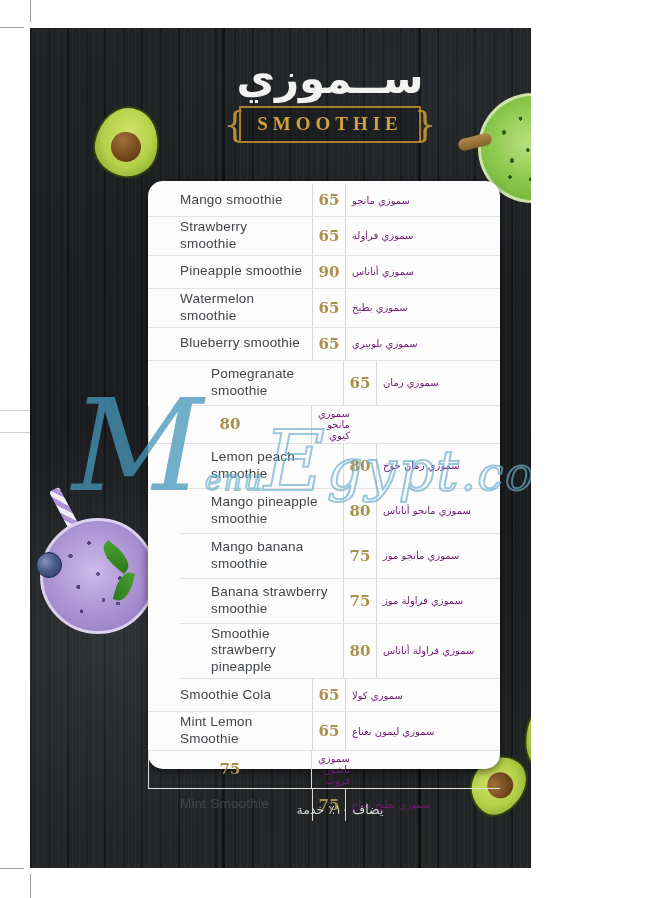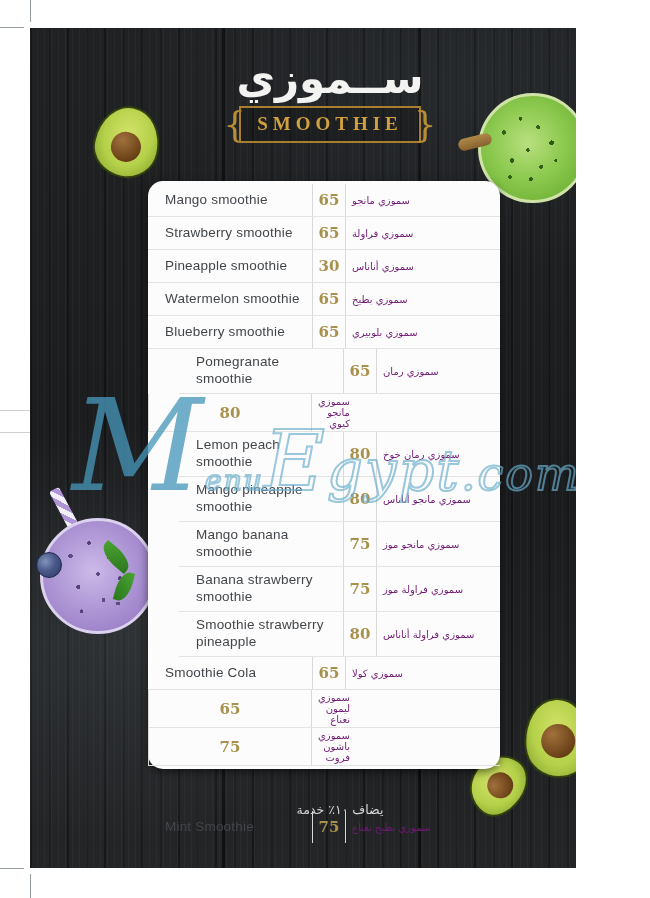--- a/index.html
+++ b/index.html
@@ -1,16 +1,16 @@
 <!DOCTYPE html>
 <html><head>
 <meta charset="utf-8">
 <style>
   html,body{margin:0;padding:0;background:#ffffff;}
-  .page{position:relative;width:576px;height:898px;background:#ffffff;overflow:hidden;
+  .page{position:relative;width:531px;height:898px;background:#ffffff;overflow:hidden;
         font-family:"Liberation Sans",sans-serif;}
 
   
   .mark{position:absolute;background:#969da1;}
   .foldline{position:absolute;background:#cdd1d2;height:1px;}
 
   
   .photo{position:absolute;left:30px;top:28px;width:590px;height:840px;z-index:1;
     background:
       radial-gradient(ellipse 420px 300px at 16% 72%, rgba(125,132,138,0.20), transparent 70%),
@@ -78,22 +78,22 @@
   .leaf{position:absolute;border-radius:0 70% 0 70%;
     background:linear-gradient(135deg,#4aa332,#2b771d);}
 
   
   .card{position:absolute;left:148px;top:181px;width:352px;height:588px;z-index:3;
     background:#fcfcfc;border-radius:15px;box-shadow:0 3px 8px rgba(0,0,0,0.5);
     padding:3px 0 1px;box-sizing:border-box;}
   .menu-row{display:grid;grid-template-columns:164px 34px 1fr;min-height:32px;
     border-bottom:1px solid #e3e3e2;}
   .menu-row.tall{min-height:44px;margin-left:31px;}
-  .menu-rows .menu-row:last-child{border-bottom:none;margin-top:45px;}
-  .cell-en{display:flex;align-items:center;padding:2px 8px 2px 17px;
+  .menu-rows .menu-row:last-child{border-bottom:none;}
+  .cell-en{display:flex;align-items:center;padding:2px 8px 2px 32px;
     font-size:13.5px;line-height:1.25;color:#42464a;letter-spacing:0.2px;}
   .cell-price{display:flex;align-items:center;justify-content:center;align-self:stretch;
     border-left:1px solid #d8d8d7;border-right:1px solid #d8d8d7;
     font-family:"DejaVu Serif",serif;font-weight:bold;font-size:15px;color:#a8914d;}
   .cell-ar{display:flex;align-items:center;justify-content:flex-end;padding:2px 14px 2px 6px;
     direction:rtl;font-family:"DejaVu Sans",sans-serif;font-size:10px;color:#701a75;}
 
   
   .watermark{position:absolute;left:72px;top:382px;z-index:5;pointer-events:none;
     display:flex;align-items:baseline;white-space:nowrap;opacity:0.85;
@@ -176,21 +176,21 @@
         </div>
 
         <div class="menu-row">
           <div class="cell-en">Strawberry smoothie</div>
           <div class="cell-price">65</div>
           <div class="cell-ar">سموزي فراولة</div>
         </div>
 
         <div class="menu-row">
           <div class="cell-en">Pineapple smoothie</div>
-          <div class="cell-price">30</div>
+          <div class="cell-price">90</div>
           <div class="cell-ar">سموزي أناناس</div>
         </div>
 
         <div class="menu-row">
           <div class="cell-en">Watermelon smoothie</div>
           <div class="cell-price">65</div>
           <div class="cell-ar">سموزي بطيخ</div>
         </div>
 
         <div class="menu-row">
@@ -240,20 +240,21 @@
           <div class="cell-ar">سموزي فراولة أناناس</div>
         </div>
 
         <div class="menu-row">
           <div class="cell-en">Smoothie Cola</div>
           <div class="cell-price">65</div>
           <div class="cell-ar">سموزي كولا</div>
         </div>
 
         <div class="menu-row">
+          <div class="cell-en">Mint Lemon Smoothie</div>
           <div class="cell-price">65</div>
           <div class="cell-ar">سموزي ليمون نعناع</div>
         </div>
 
         <div class="menu-row">
           <div class="cell-price">75</div>
           <div class="cell-ar">سموزي باشون فروت</div>
         </div>
 
         <div class="menu-row">

